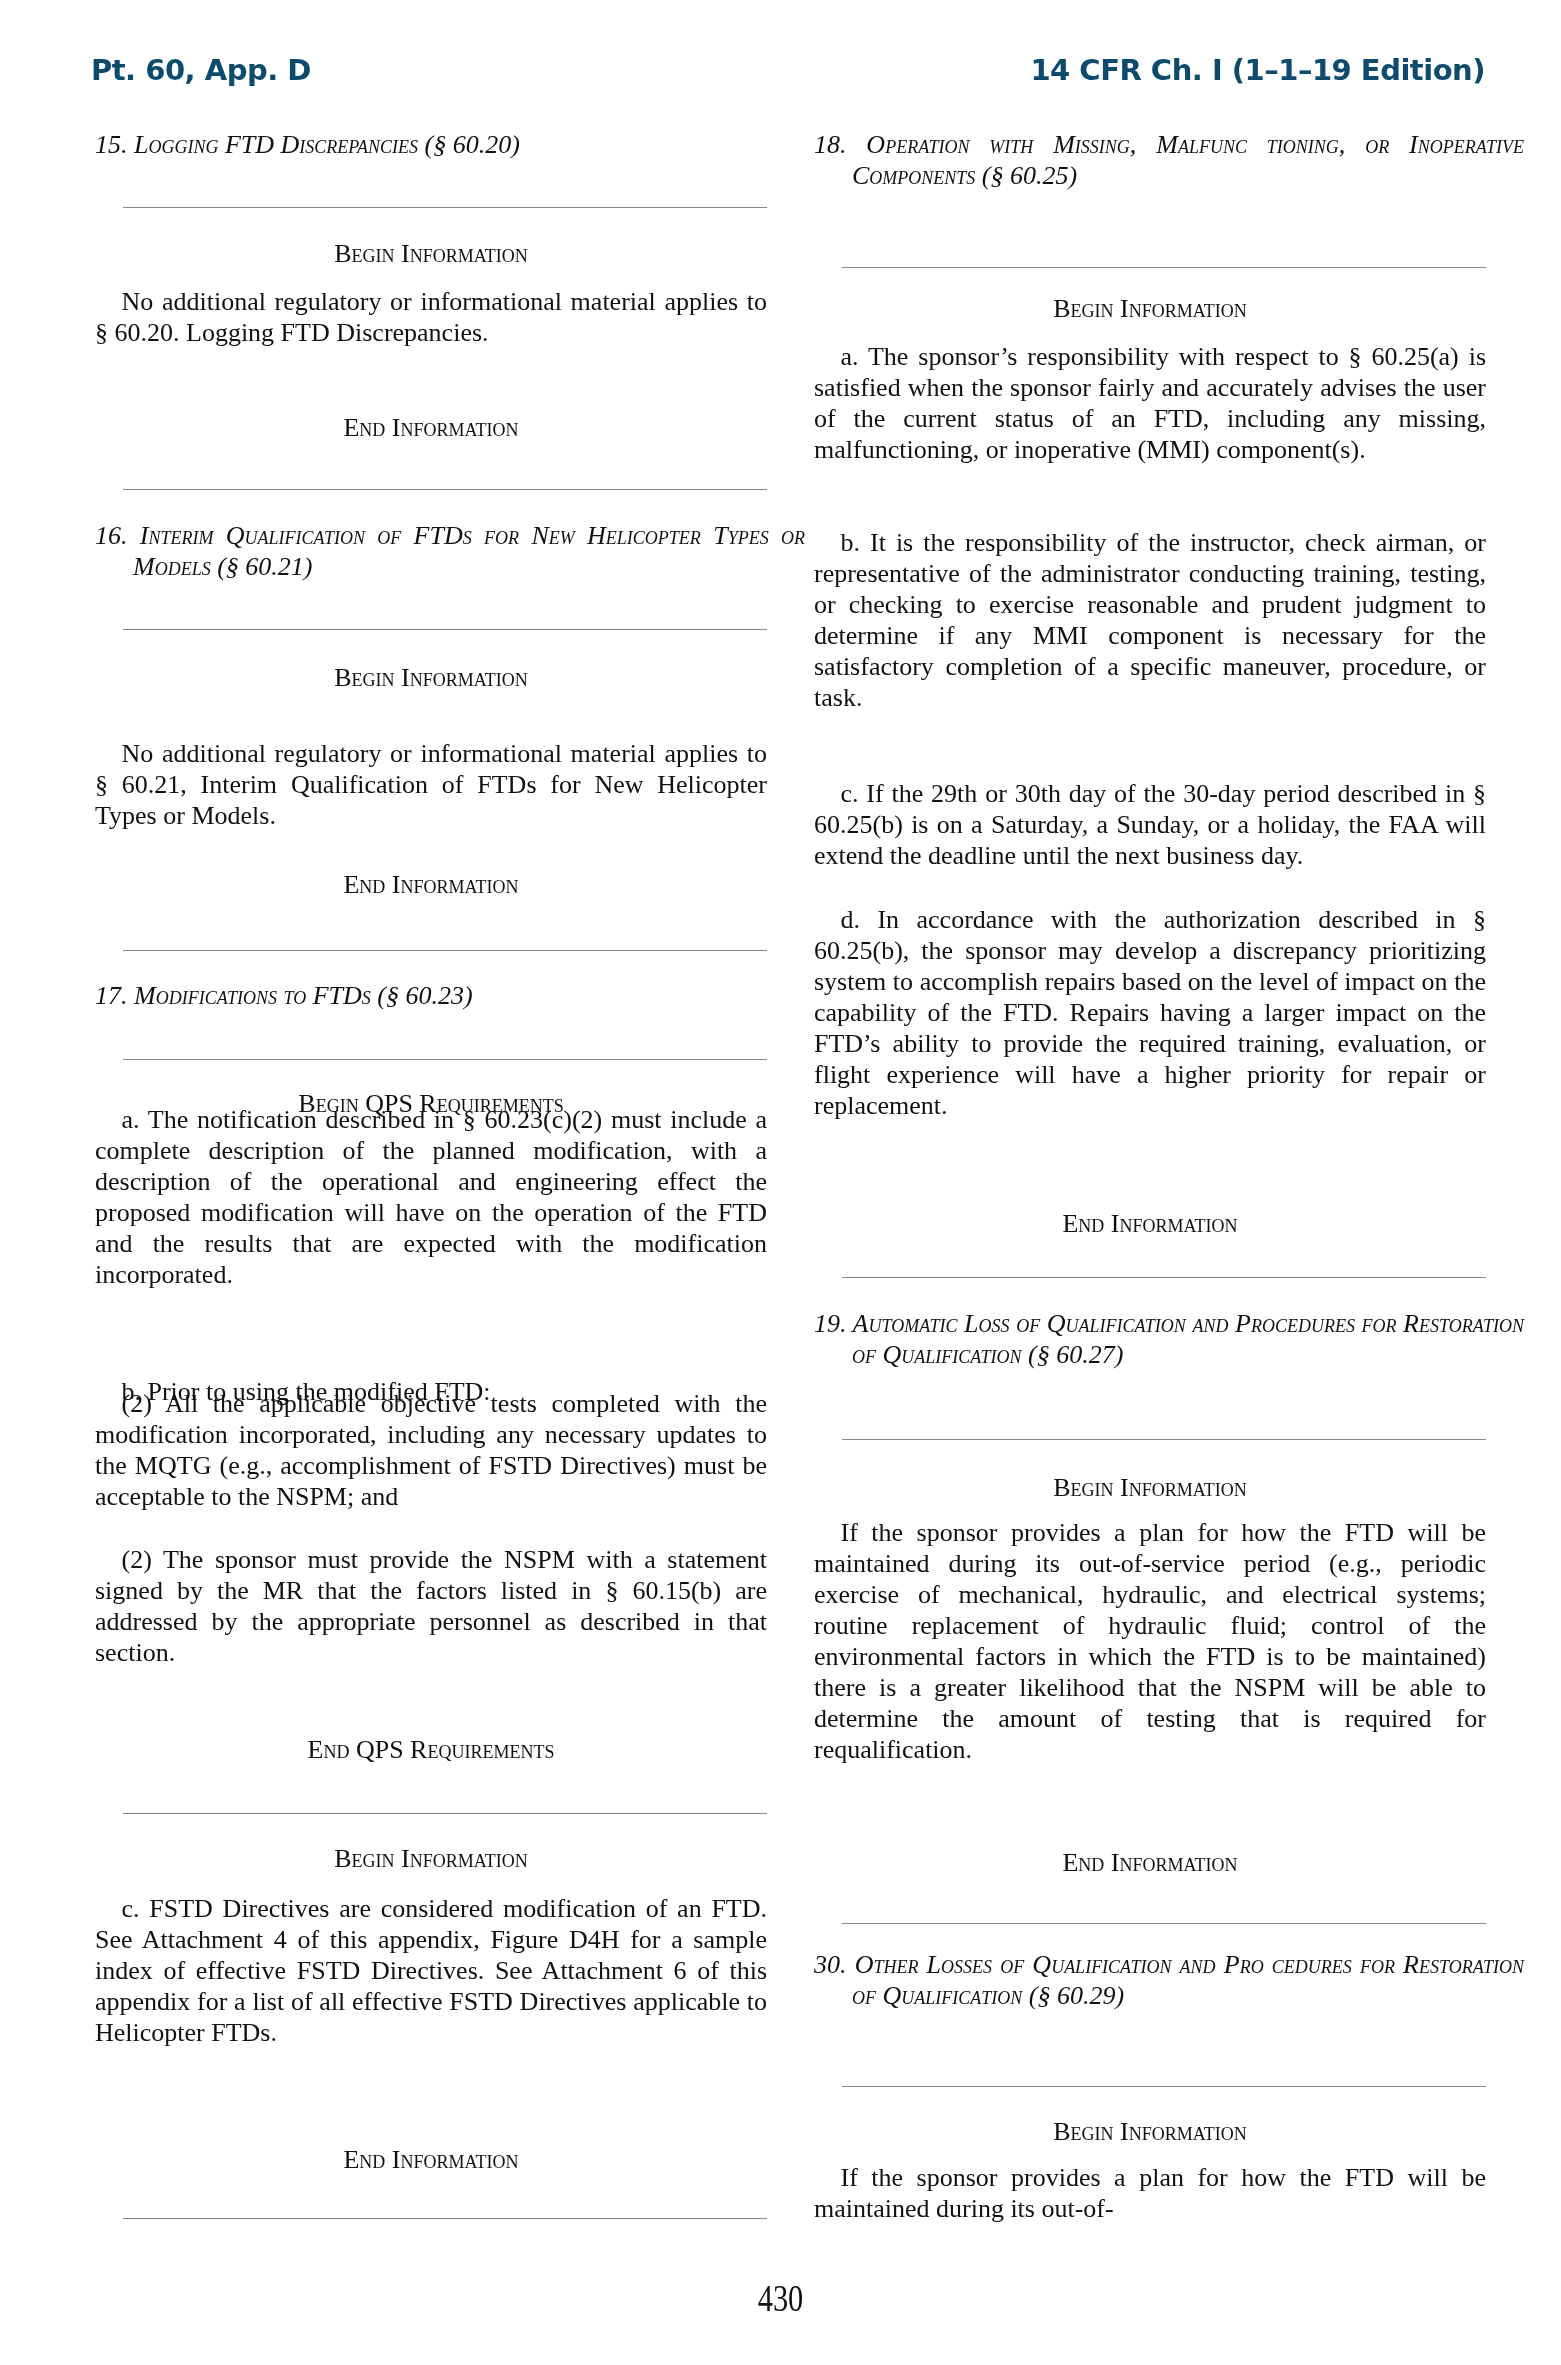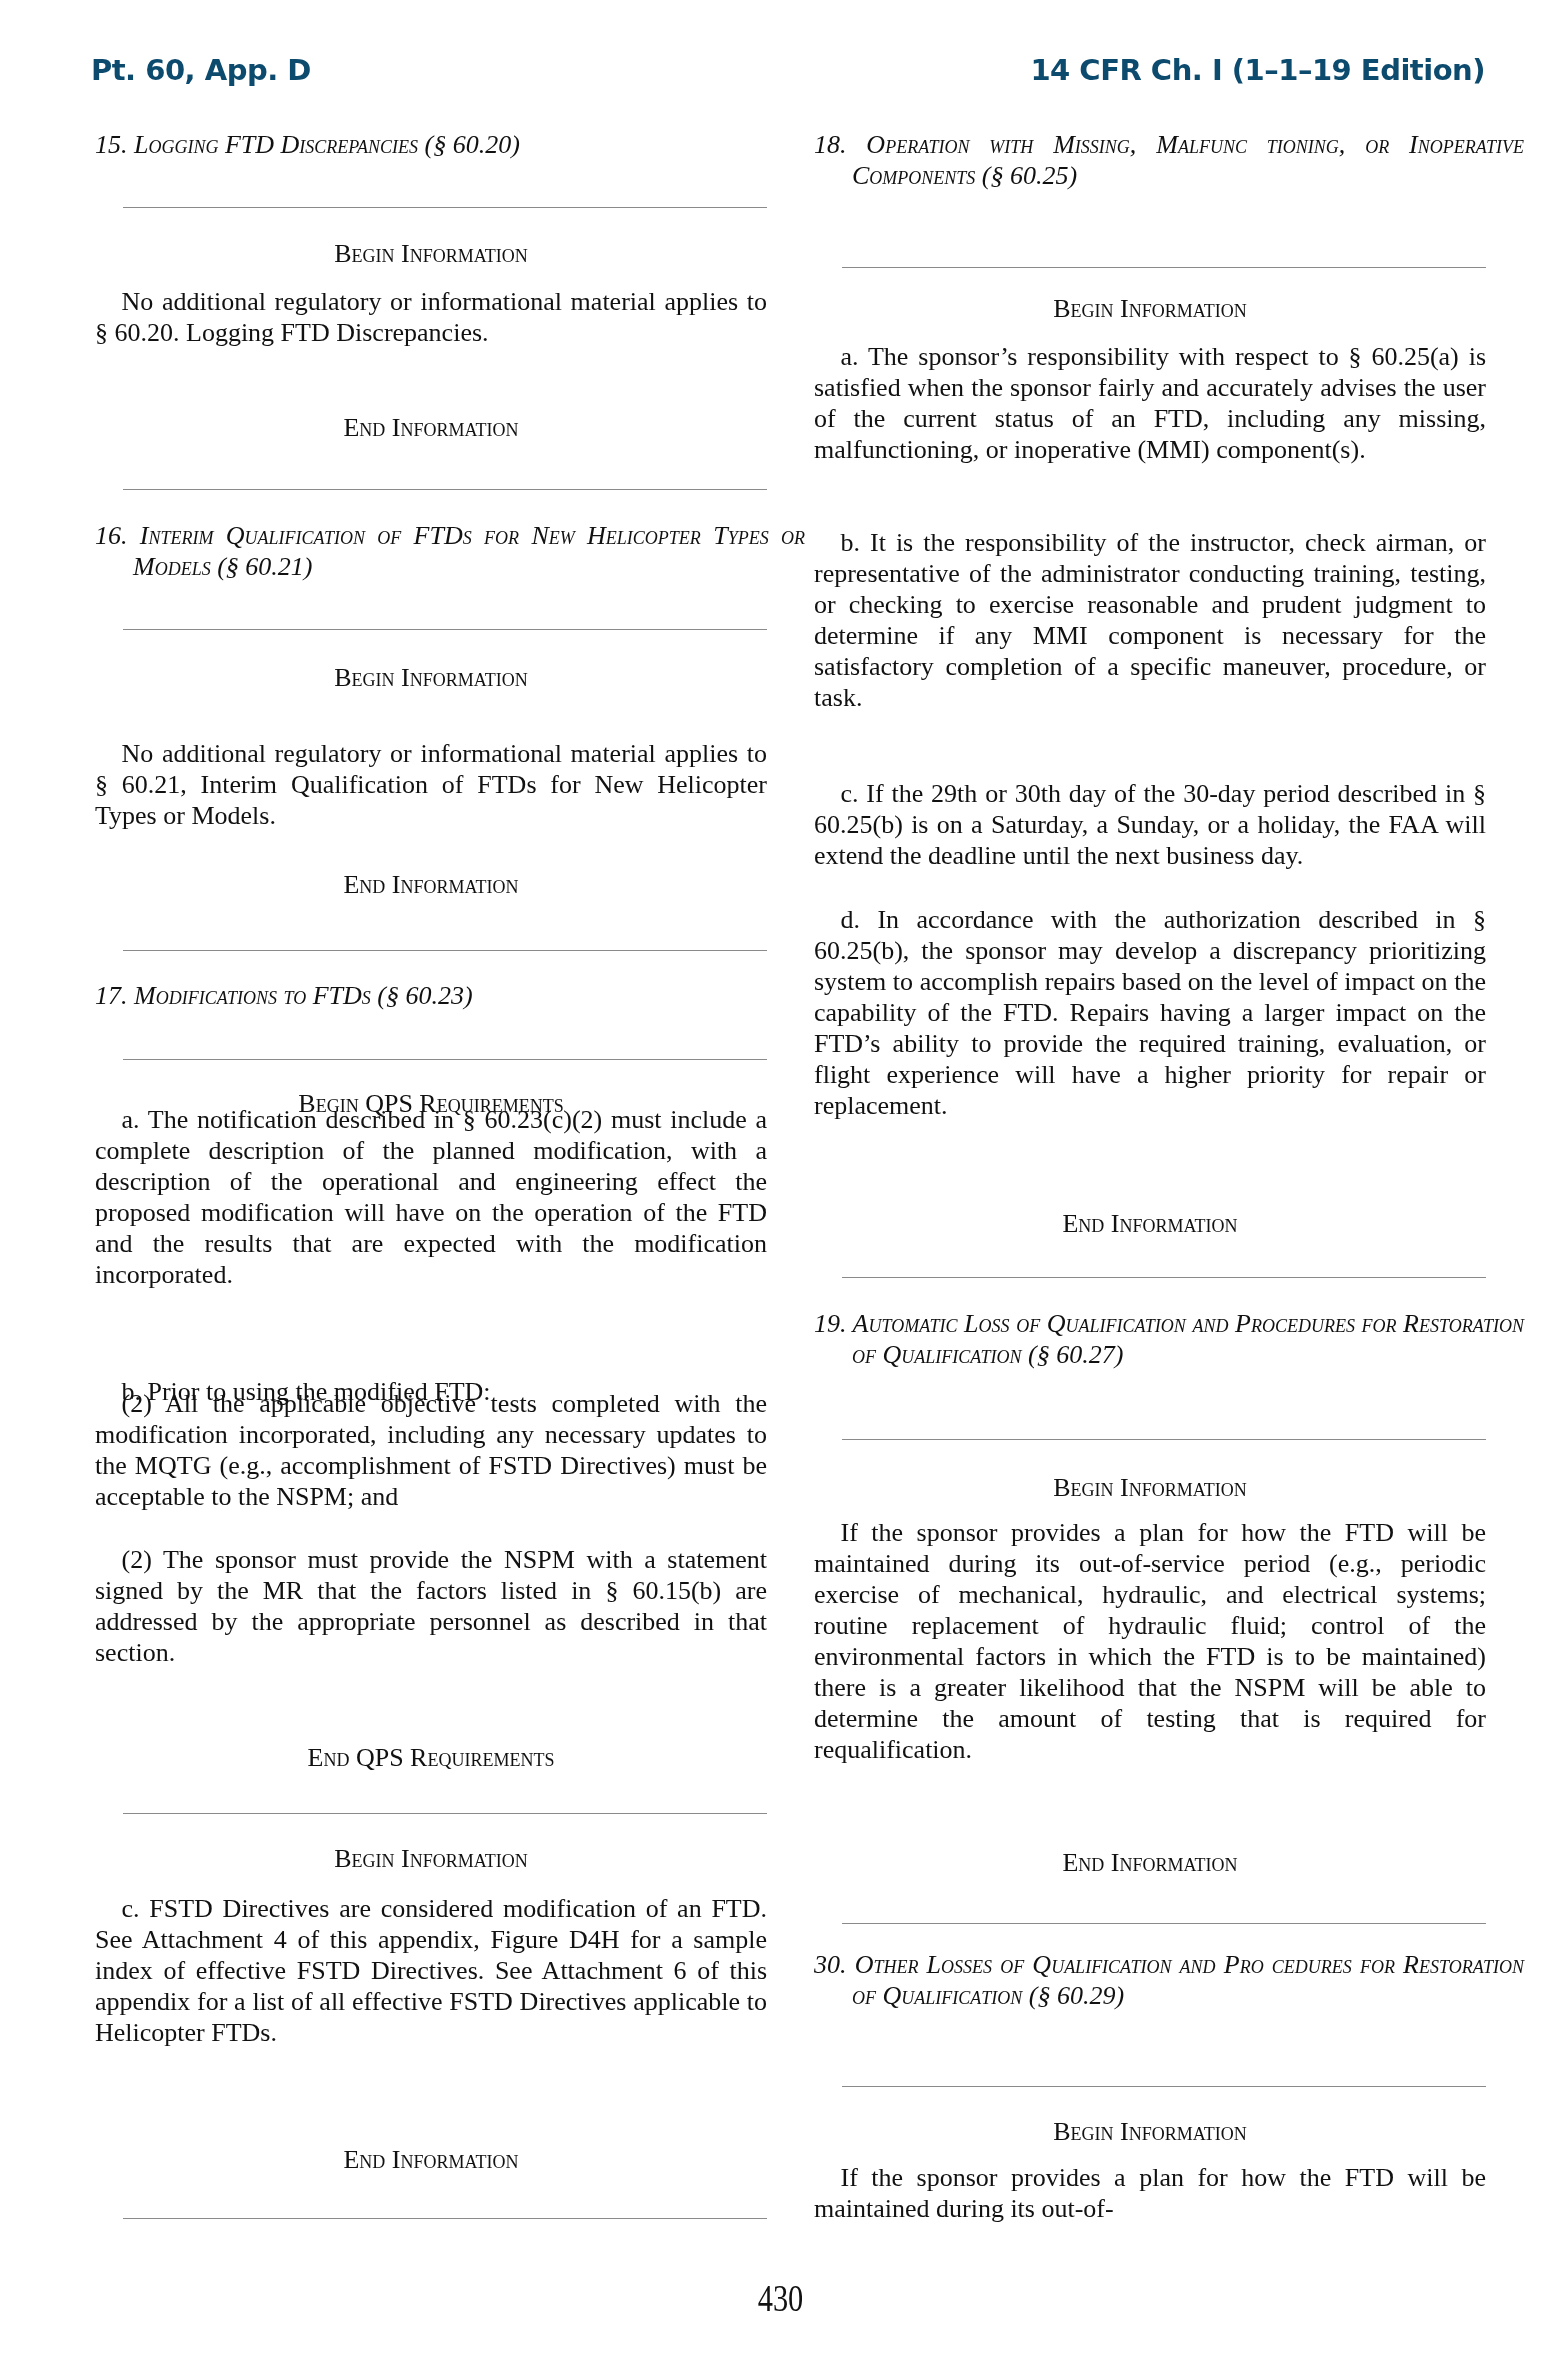--- a/index.html
+++ b/index.html
@@ -41,21 +41,21 @@
   <div class="blk sc center" style="top:869px;">End Information</div>
   <div class="rule" style="top:950px;"></div>
 
   <div class="blk heading centered" style="top:980px;">17. Modifications to FTDs (§ 60.23)</div>
   <div class="rule" style="top:1059px;"></div>
   <div class="blk sc center" style="top:1088px;">Begin QPS Requirements</div>
   <div class="blk para" style="top:1104px;">a. The notification described in § 60.23(c)(2) must include a complete description of the planned modification, with a description of the operational and engineering effect the proposed modification will have on the oper­ation of the FTD and the results that are ex­pected with the modification incorporated.</div>
   <div class="blk para" style="top:1354px;margin-top:22px;">b. Prior to using the modified FTD:</div>
   <div class="blk para" style="top:1388px;">(2) All the applicable objective tests com­pleted with the modification incorporated, including any necessary updates to the MQTG (e.g., accomplishment of FSTD Direc­tives) must be acceptable to the NSPM; and</div>
   <div class="blk para" style="top:1544px;">(2) The sponsor must provide the NSPM with a statement signed by the MR that the factors listed in § 60.15(b) are addressed by the appropriate personnel as described in that section.</div>
-  <div class="blk sc center" style="top:1734px;margin-top:8px;">End QPS Requirements</div>
+  <div class="blk sc center" style="top:1734px;">End QPS Requirements</div>
   <div class="rule" style="top:1813px;"></div>
   <div class="blk sc center" style="top:1843px;">Begin Information</div>
   <div class="blk para" style="top:1893px;">c. FSTD Directives are considered modi­fication of an FTD. See Attachment 4 of this appendix, Figure D4H for a sample index of effective FSTD Directives. See Attachment 6 of this appendix for a list of all effective FSTD Directives applicable to Helicopter FTDs.</div>
   <div class="blk sc center" style="top:2144px;">End Information</div>
   <div class="rule" style="top:2218px;"></div>
 </div>
 
 <div class="col col-right">
 
   <div class="blk heading" style="top:129px;">18. Operation with Missing, Malfunc tioning, or Inoperative Components (§ 60.25)</div>

